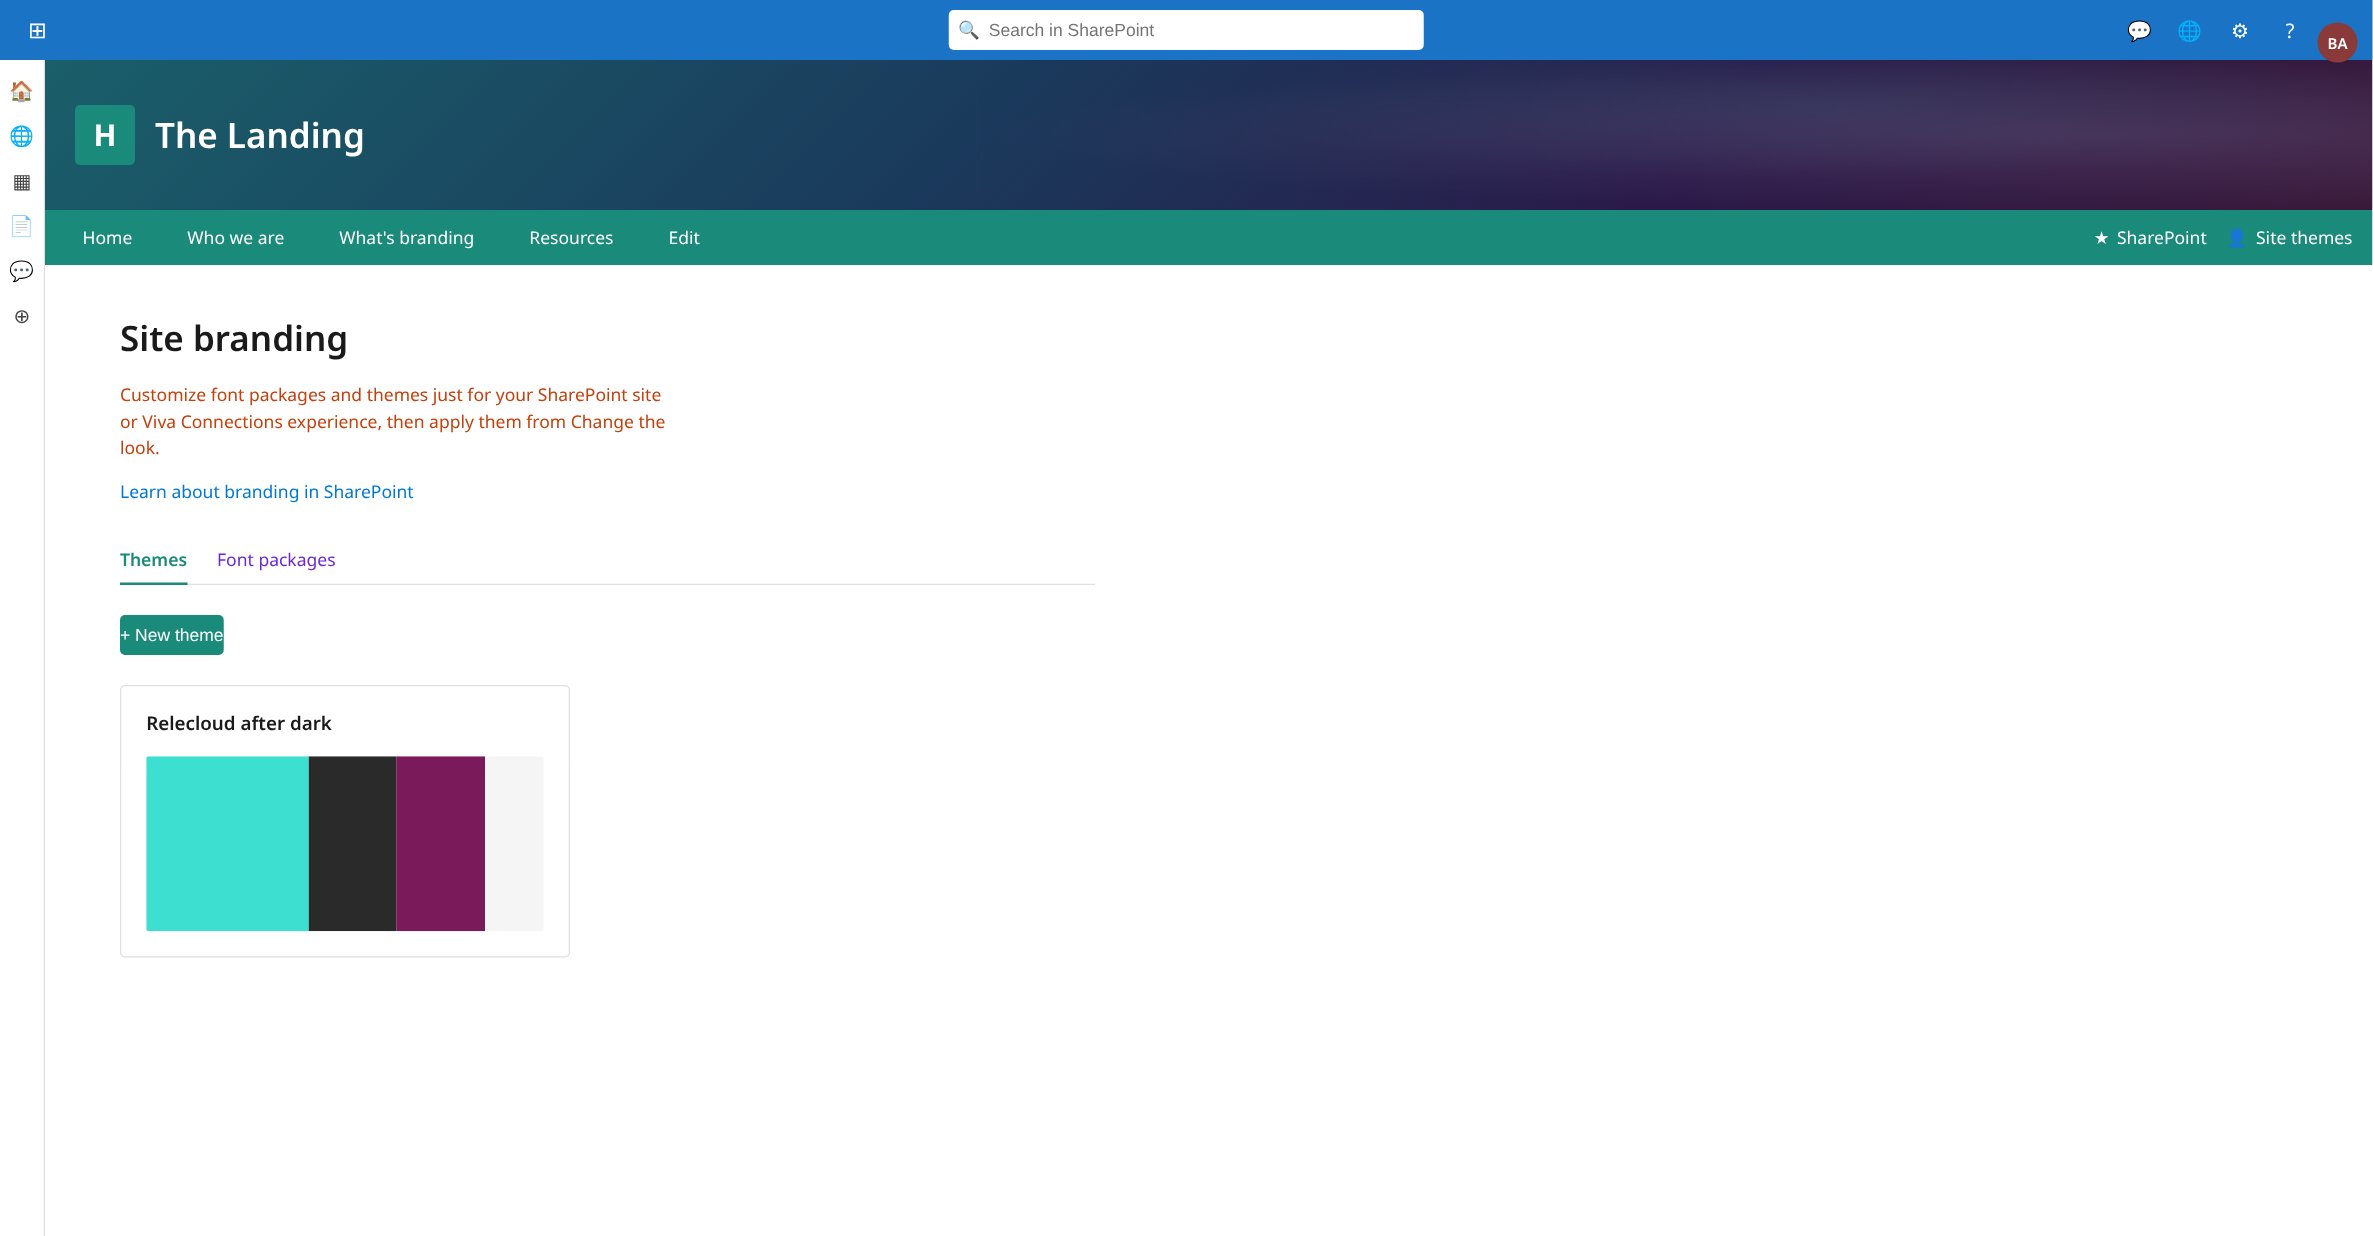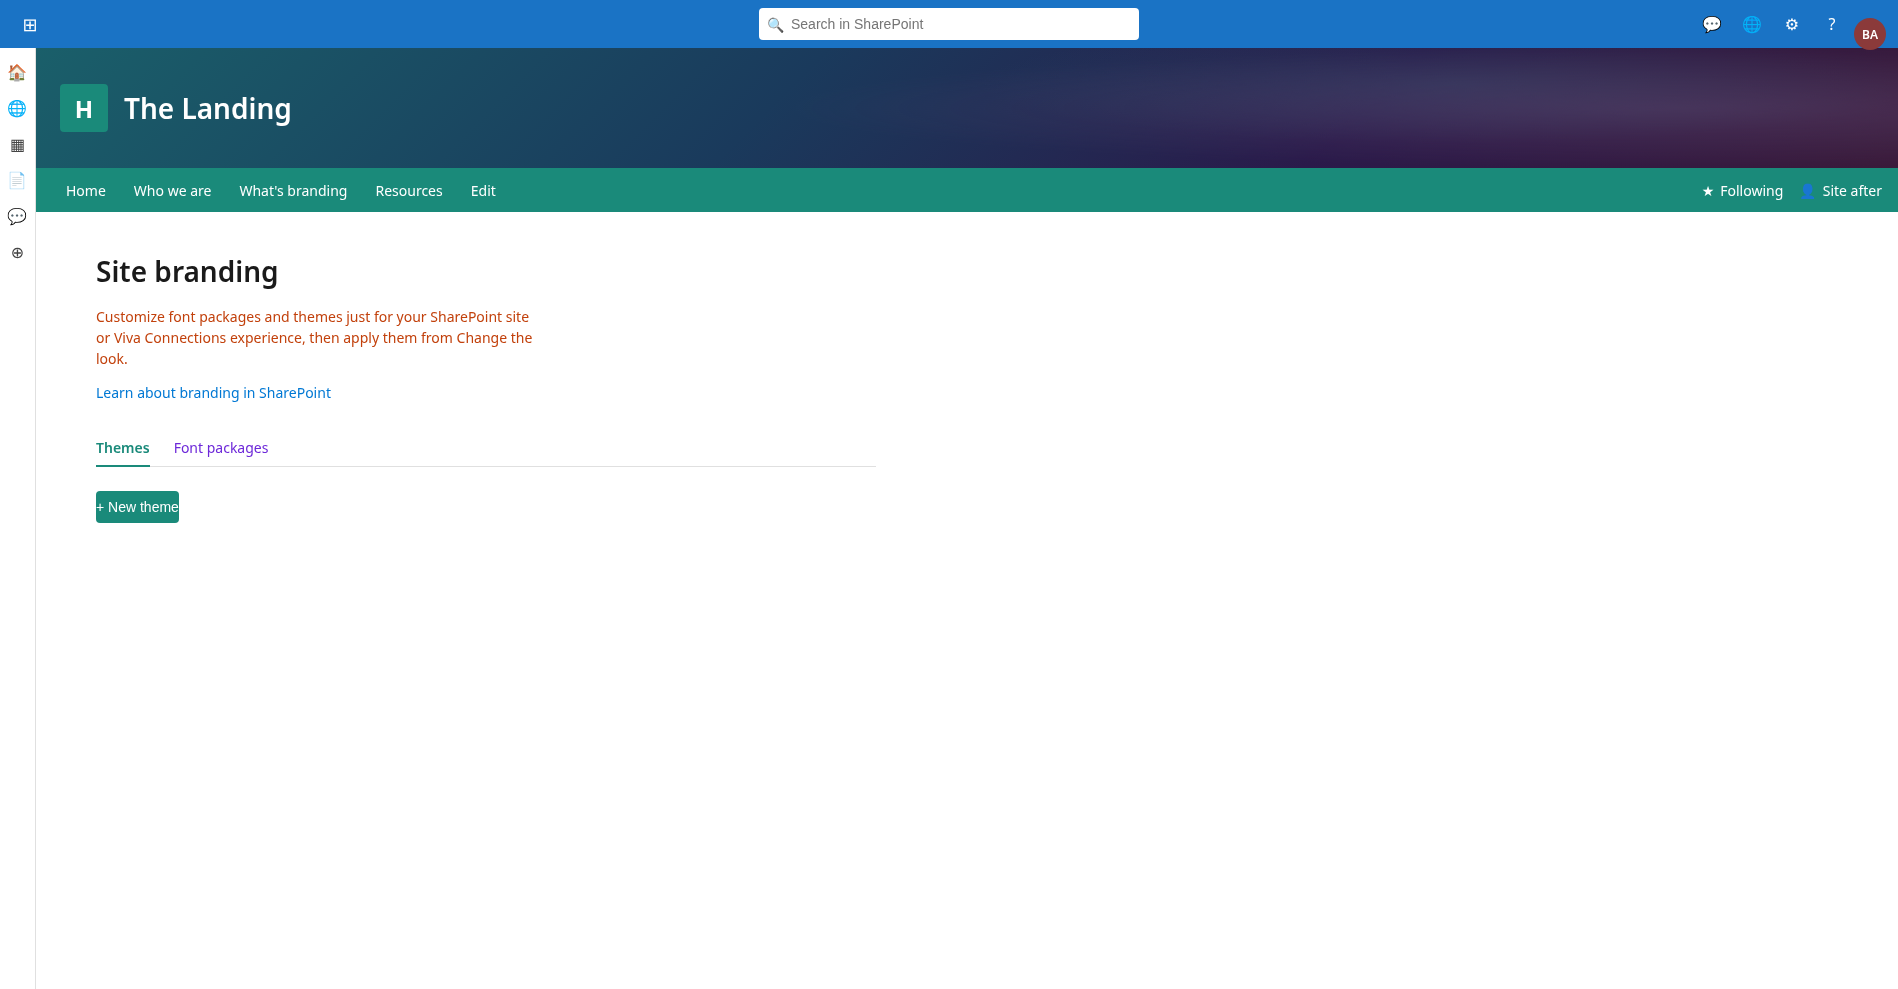--- a/index.html
+++ b/index.html
@@ -167,21 +167,21 @@
       height: 44px;
       background: #1a8a7a;
       display: flex;
       align-items: center;
       padding: 0 16px;
       justify-content: space-between;
     }
     .nav-left {
       display: flex;
       align-items: center;
-      gap: 0;
+      gap: 16px;
     }
     .nav-item {
       color: #fff;
       font-size: 14px;
       padding: 0 14px;
       height: 44px;
       display: flex;
       align-items: center;
       cursor: pointer;
       text-decoration: none;
@@ -335,39 +335,48 @@
     <div class="nav-left">
       <a class="nav-item">Home</a>
       <a class="nav-item">Who we are</a>
       <a class="nav-item">What's branding</a>
       <a class="nav-item">Resources</a>
       <a class="nav-item">Edit</a>
     </div>
     <div class="nav-right">
       <div class="nav-action">
         <span>★</span>
-        <span>Following</span>
+        <span>SharePoint</span>
       </div>
       <div class="nav-action">
         <span>👤</span>
-        <span>Site after</span>
+        <span>Site themes</span>
       </div>
     </div>
   </div>
 
   <div class="page-content">
     <h1 class="page-title">Site branding</h1>
     <p class="page-description">Customize font packages and themes just for your SharePoint site or Viva Connections experience, then apply them from Change the look.</p>
     <a class="learn-link">Learn about branding in SharePoint</a>
 
     
     <div class="tabs">
       <div class="tab active">Themes</div>
       <div class="tab">Font packages</div>
     </div>
 
     
     <button class="new-theme-btn">+ New theme</button>
 
     
+    <div class="theme-card">
+      <div class="theme-card-title">Relecloud after dark</div>
+      <div class="theme-swatches">
+        <div class="swatch swatch-cyan"></div>
+        <div class="swatch swatch-dark"></div>
+        <div class="swatch swatch-purple"></div>
+        <div class="swatch swatch-white"></div>
+      </div>
+    </div>
   </div>
 
 </div>
 
 </body></html>

